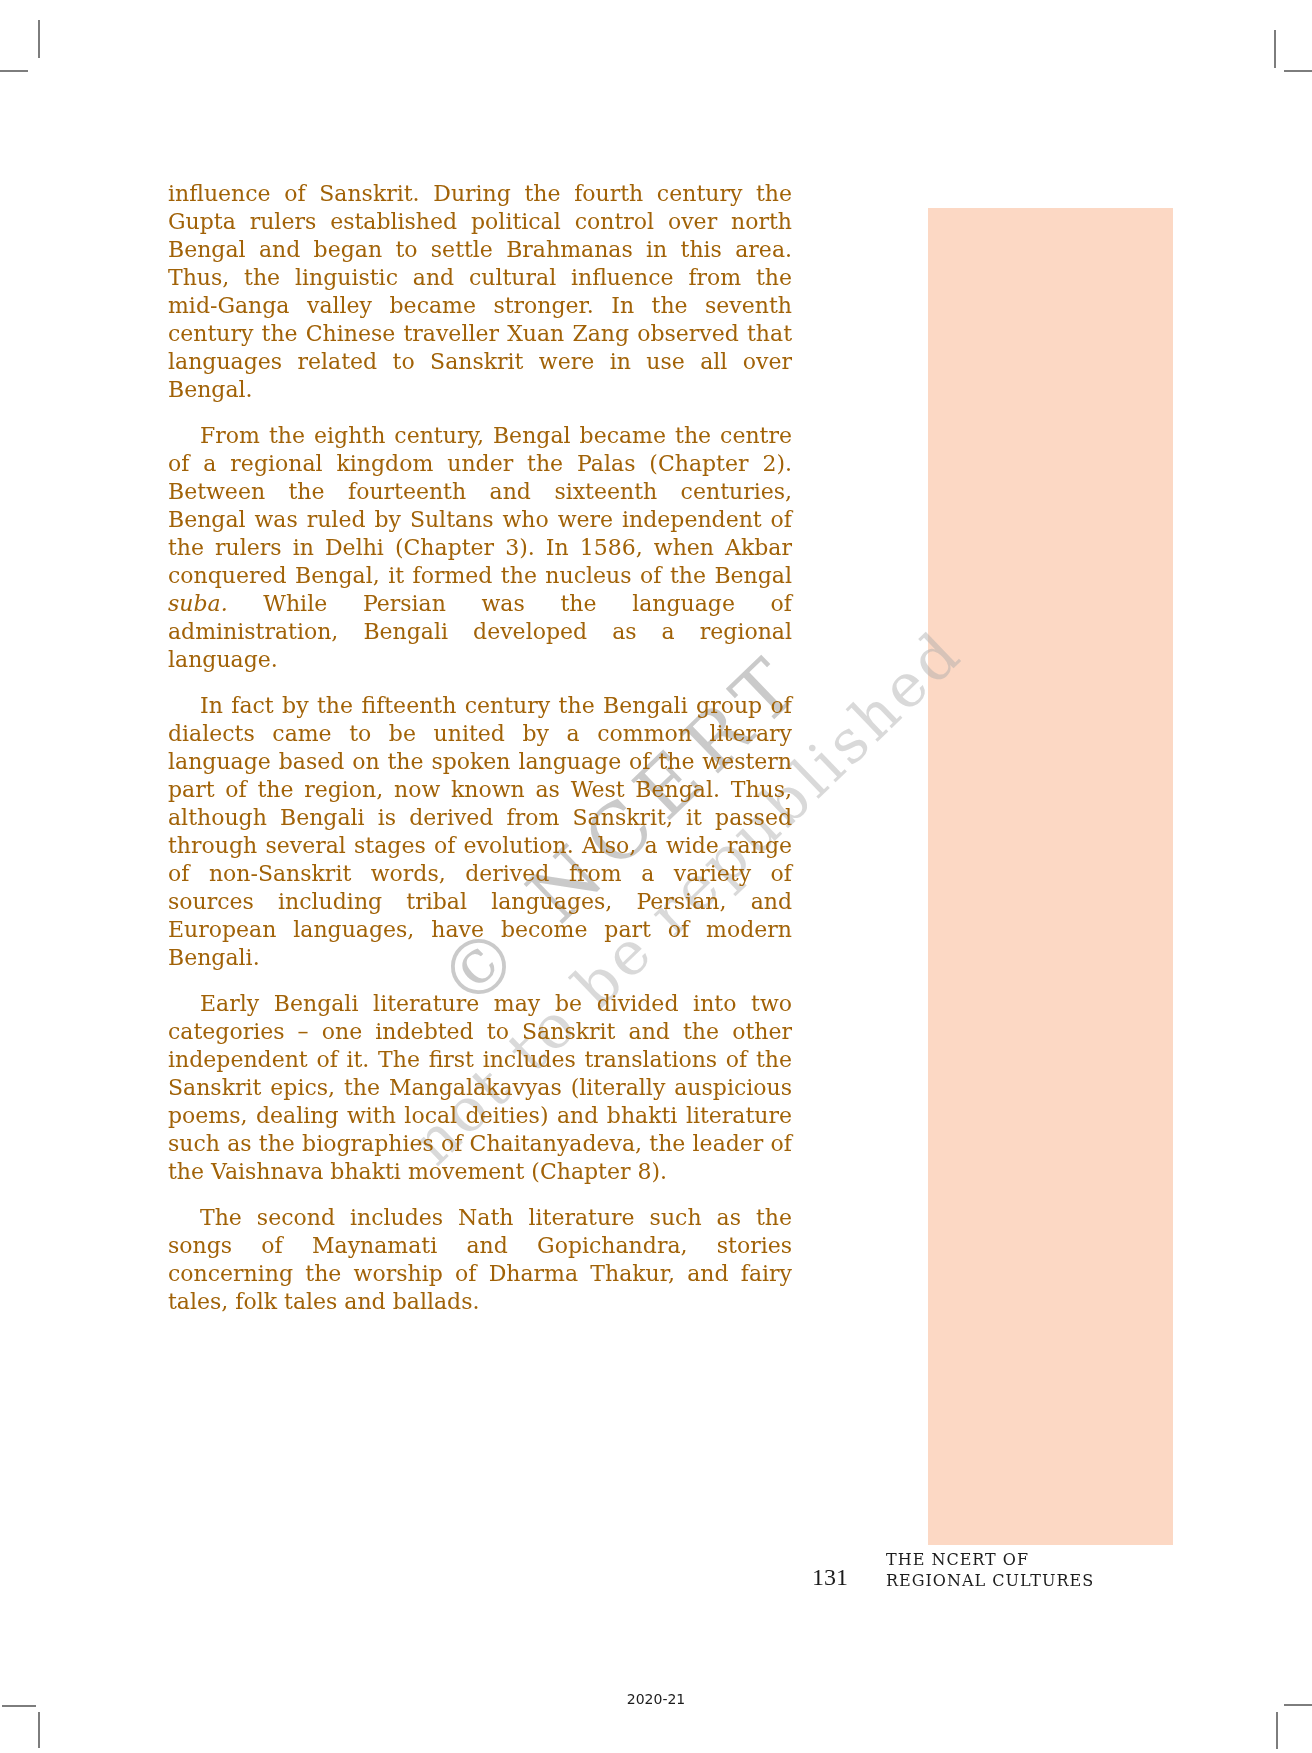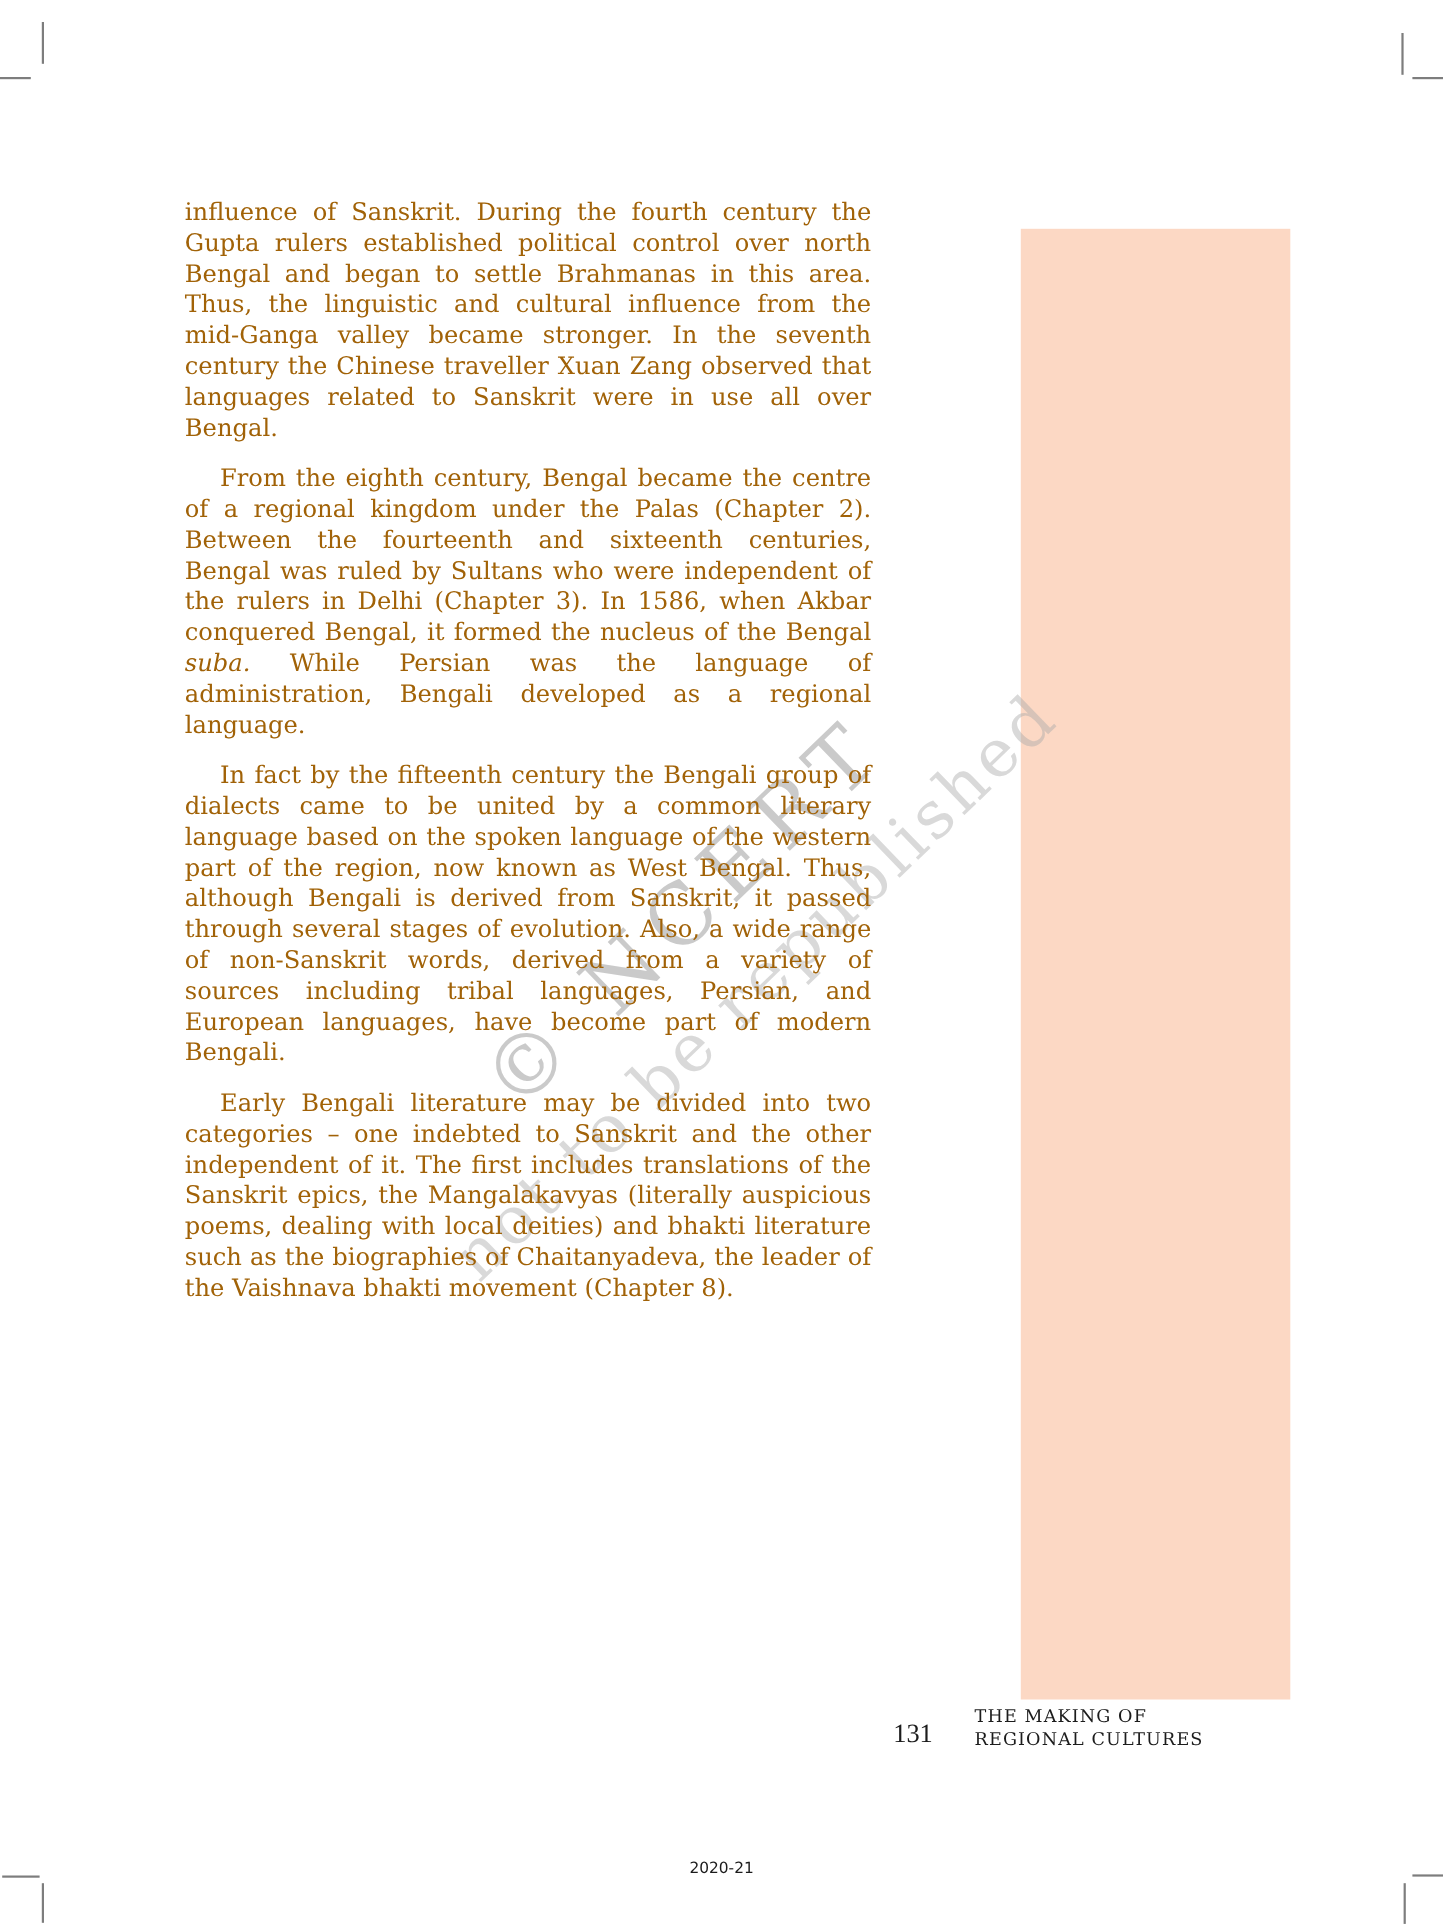--- a/index.html
+++ b/index.html
@@ -140,22 +140,23 @@
   <div class="watermark">
     <div class="wm1">© NCERT</div>
     <div class="wm2">not to be republished</div>
   </div>
 
   <div class="body-col">
     <p>influence of Sanskrit. During the fourth century the Gupta rulers established political control over north Bengal and began to settle Brahmanas in this area. Thus, the linguistic and cultural influence from the mid-Ganga valley became stronger. In the seventh century the Chinese traveller Xuan Zang observed that languages related to Sanskrit were in use all over Bengal.</p>
     <p class="indent"><span>From the eighth century, Bengal became the centre of a regional kingdom under the Palas (Chapter 2). Between the fourteenth and sixteenth centuries, Bengal was ruled by Sultans who were independent of the rulers in Delhi (Chapter 3). In 1586, when Akbar conquered Bengal, it formed the nucleus of the Bengal </span><span class="it">suba.</span><span> While Persian was the language of administration, Bengali developed as a regional language.</span></p>
     <p class="indent">In fact by the fifteenth century the Bengali group of dialects came to be united by a common literary language based on the spoken language of the western part of the region, now known as West Bengal. Thus, although Bengali is derived from Sanskrit, it passed through several stages of evolution. Also, a wide range of non-Sanskrit words, derived from a variety of sources including tribal languages, Persian, and European languages, have become part of modern Bengali.</p>
     <p class="indent">Early Bengali literature may be divided into two categories – one indebted to Sanskrit and the other independent of it. The first includes translations of the Sanskrit epics, the Mangalakavyas (literally auspicious poems, dealing with local deities) and bhakti literature such as the biographies of Chaitanyadeva, the leader of the Vaishnava bhakti movement (Chapter 8).</p>
+    <p class="indent">The second includes Nath literature such as the songs of Maynamati and Gopichandra, stories concerning the worship of Dharma Thakur, and fairy tales, folk tales and ballads.</p>
   </div>
 
   <div class="page-number">131</div>
   <div class="running-title">
-    <div>THE MAKING OF</div>
+    <div>THE NCERT OF</div>
     <div>REGIONAL CULTURES</div>
   </div>
   <div class="edition-year">2020-21</div>
 
 </div>
 
 </body></html>

